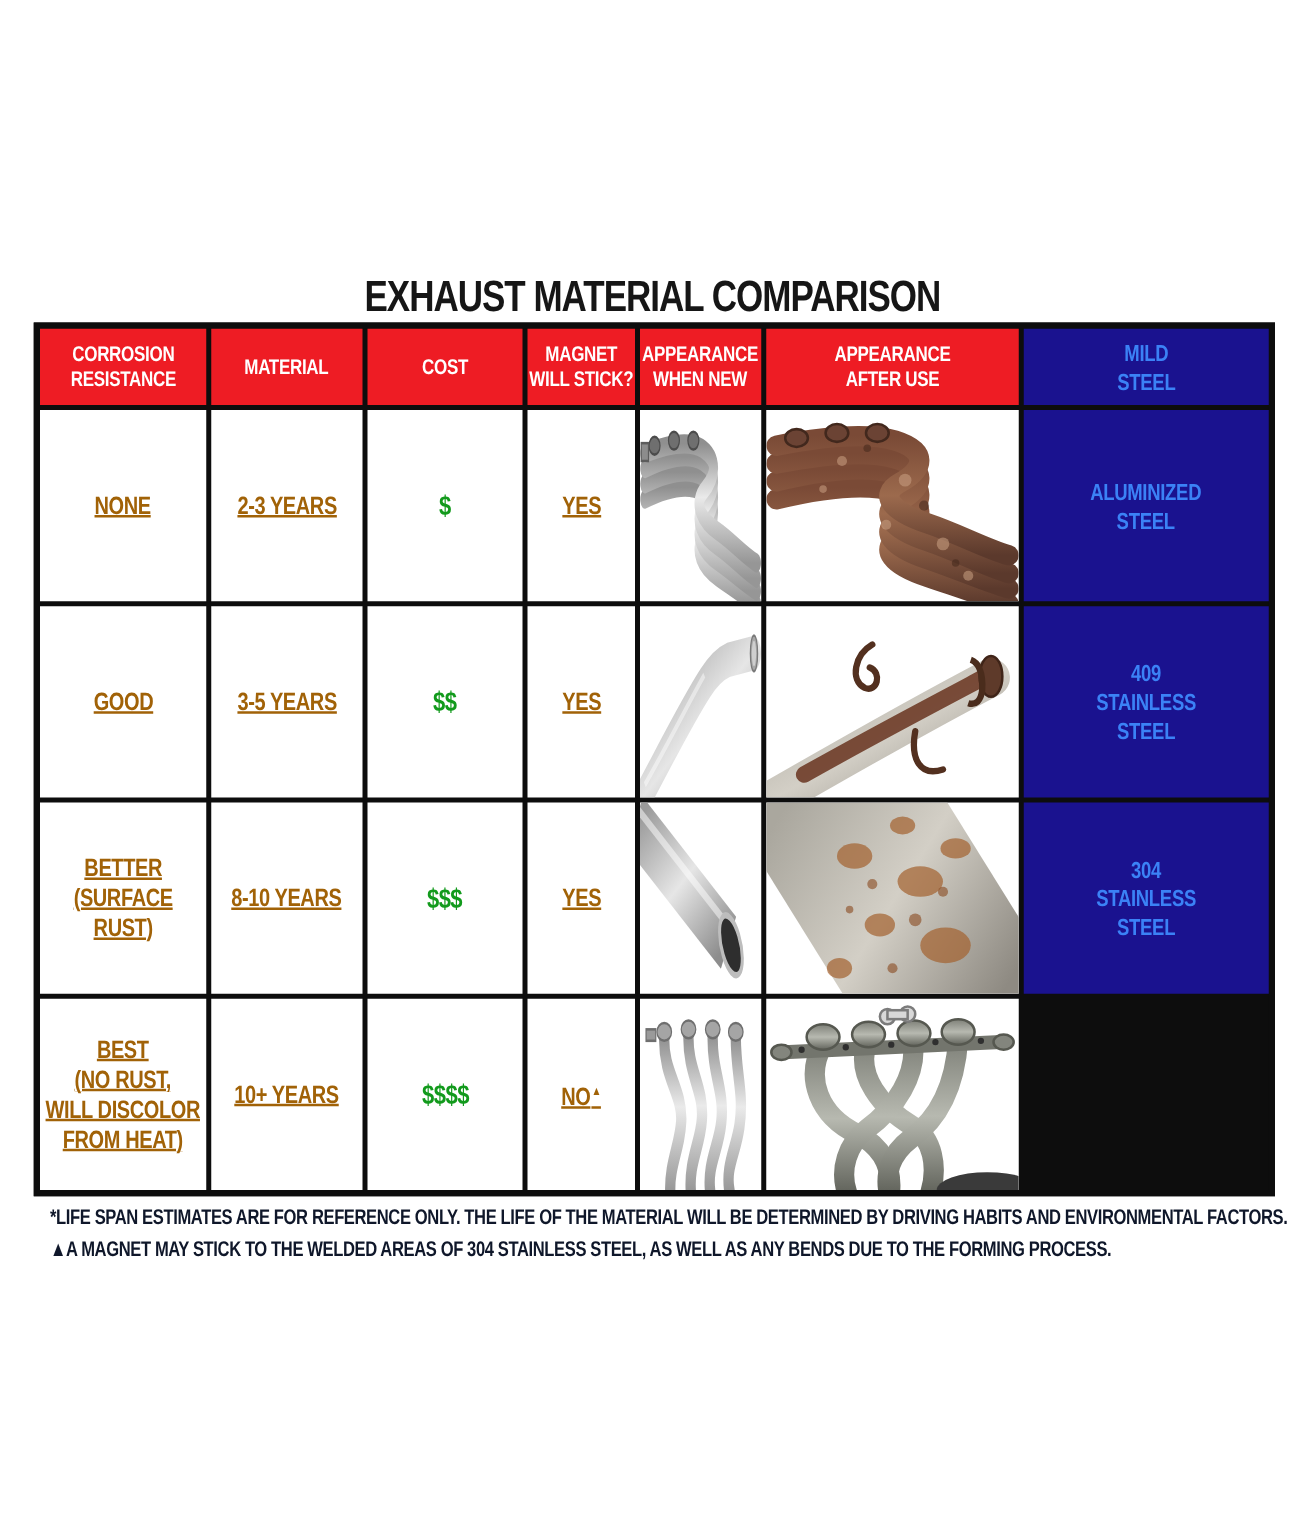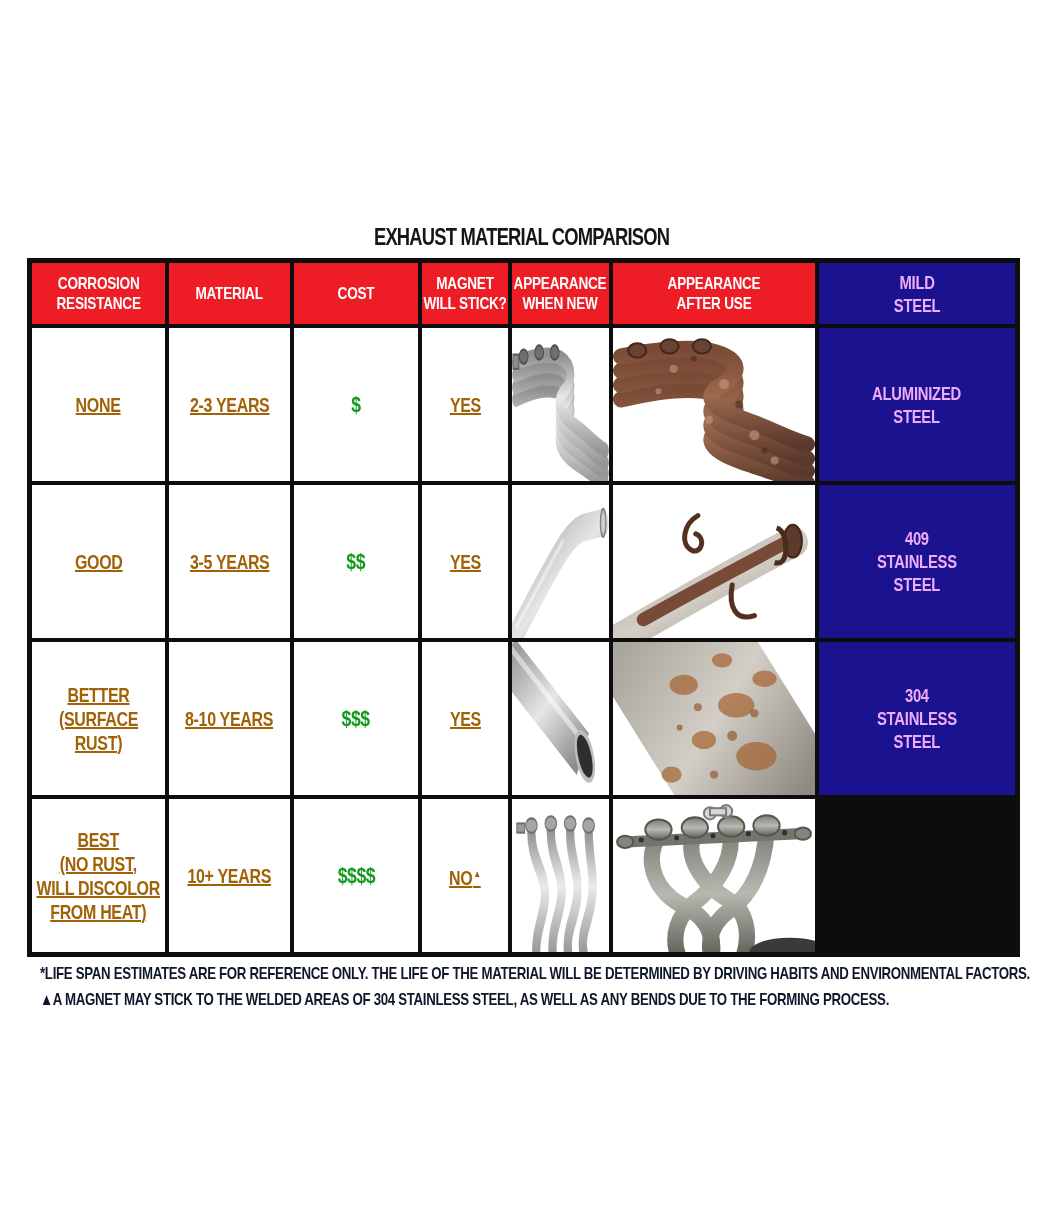--- a/index.html
+++ b/index.html
@@ -1,34 +1,34 @@
 <!DOCTYPE html>
 <html><head>
 <meta charset="utf-8">
 <style>
   html,body{margin:0;padding:0;background:#fff;}
   .page{position:relative;width:1044px;height:1213px;background:#ffffff;overflow:hidden;
         font-family:"Liberation Sans",sans-serif;font-weight:bold;color:#111;}
 
   
   .title{position:absolute;top:219px;left:0;width:100%;text-align:center;
-         font-size:23px;line-height:37px;letter-spacing:-1px;color:#161616;}
+         font-size:35px;line-height:37px;letter-spacing:-1px;color:#161616;}
   .title .cond{display:inline-block;transform:scaleX(.8);}
 
   
   .tbl{position:absolute;top:258px;left:27px;display:grid;
        grid-template-columns:133px 121px 124px 86px 97px 202px 196px;
        grid-template-rows:61px 153px 153px 153px 153px;
        gap:4px;background:#0d0d0d;border:5px solid #0d0d0d;}
   .cell{background:#fff;display:flex;align-items:center;justify-content:center;
         text-align:center;overflow:hidden;}
   .cond{display:inline-block;white-space:pre;transform:scaleX(.8);transform-origin:50% 50%;}
 
   .th{background:#ee1c24;color:#fff;font-size:17px;line-height:19.5px;letter-spacing:-.3px;}
-  .mat{background:#1a128f;color:#f0abfc;font-size:18.5px;line-height:23px;letter-spacing:-.3px;}
+  .mat{background:#1a128f;color:#3b82f6;font-size:18.5px;line-height:23px;letter-spacing:-.3px;}
   .body{font-size:20px;line-height:24px;color:#a16207;letter-spacing:-.4px;text-decoration:underline;}
   .cost{font-size:22px;color:#129a1c;letter-spacing:-.5px;}
   .tri{font-size:10px;vertical-align:8px;margin-left:1px;}
   .photo{padding:0;}
   .photo svg{display:block;width:100%;height:100%;}
 
   
   .foot{position:absolute;left:40px;width:1000px;font-size:17px;line-height:26px;
         color:#0f172a;letter-spacing:-.4px;}
   .foot .cond-l{display:inline-block;white-space:pre;transform:scaleX(.78);transform-origin:0 50%;}

